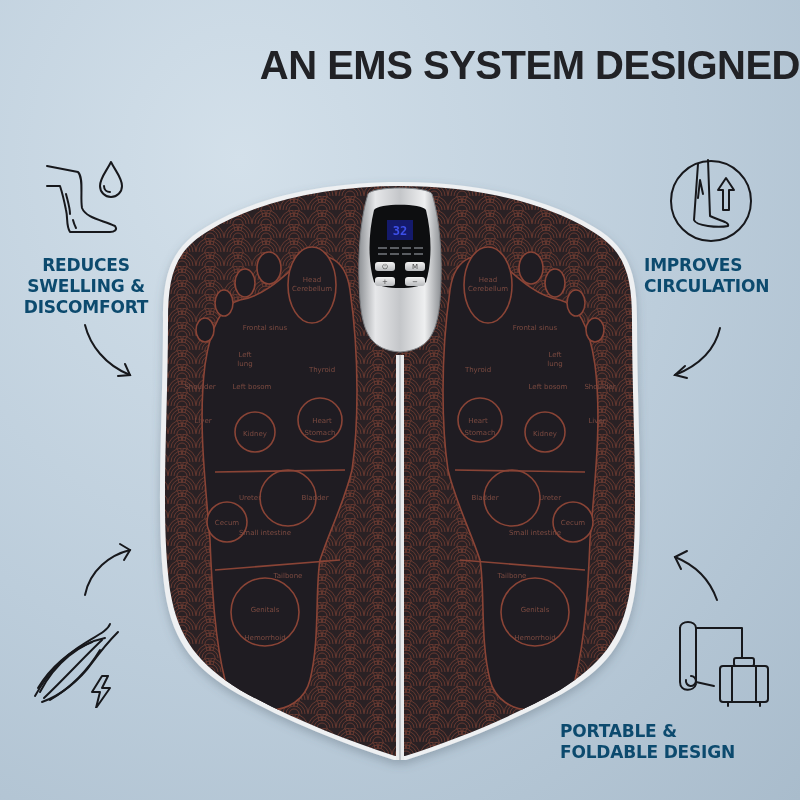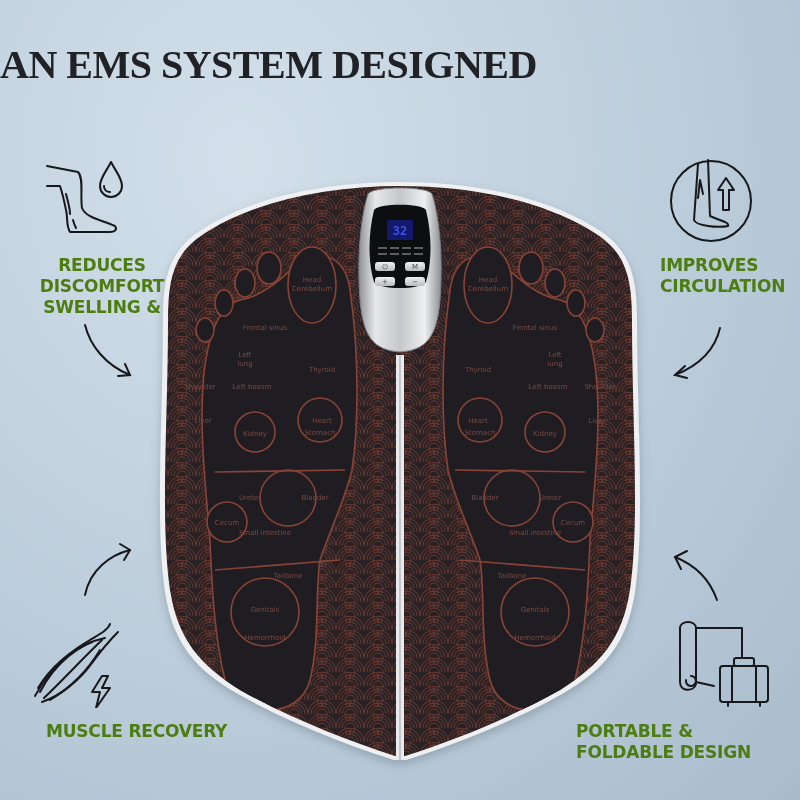--- a/index.html
+++ b/index.html
@@ -3,27 +3,27 @@
 <meta charset="utf-8">
 <style>
   html, body { margin: 0; padding: 0; }
   body {
     width: 800px; height: 800px; overflow: hidden; position: relative;
     background: radial-gradient(ellipse at 30% 20%, #d3e0ea 0%, #bccddb 55%, #a9bccc 100%);
     font-family: "DejaVu Sans", sans-serif;
     color: #1e1f23;
   }
   .headline {
-    position: absolute; left: 0; top: 40px; width: 800px; text-align: left;
-    font-family: Liberation Serif, serif; font-weight: bold;
+    position: absolute; left: 0; top: 40px; width: 800px; text-align: right;
+    font-family: Liberation Sans, sans-serif; font-weight: bold;
     font-size: 40px; line-height: 50px; letter-spacing: -0.5px; color: #212226;
   }
   .feature-label {
     position: absolute; font-weight: bold; font-size: 17px; line-height: 21px;
-    color: #4d7c0f; letter-spacing: -0.2px; margin-left: 16px;
+    color: #0c4a6e; letter-spacing: -0.2px;
   }
   .icon { position: absolute; }
   .arrow { position: absolute; }
   #mat { position: absolute; left: 0; top: 0; }
 </style>
 </head>
 <body>
 
 <div class="headline">
   <div>AN EMS SYSTEM DESIGNED</div>
@@ -181,22 +181,22 @@
   <g fill="none" stroke="#17181c" stroke-width="2" stroke-linecap="round" stroke-linejoin="round">
     <path d="M7 8 L38 14 C44 20 40 38 42 50 C46 60 62 62 75 68 C78 72 74 74 70 74 L30 74 C26 68 28 60 26 52 C24 42 22 34 20 28 L7 28"></path>
     <path d="M26 36 C28 44 30 50 30 56"></path>
     <path d="M33 62 C34 66 35 68 36 70"></path>
     <path d="M71 4 C66 14 60 20 60 28 A11 11 0 0 0 82 28 C82 20 76 14 71 4 Z"></path>
     <path d="M64 28 C64 32 67 34 70 34"></path>
   </g>
 </svg>
 <div class="feature-label" style="left:22px;top:255px;width:128px;text-align:center">
   <div>REDUCES</div>
+  <div>SWELLING &amp;</div>
   <div>DISCOMFORT</div>
-  <div>SWELLING &amp;</div>
 </div>
 <svg class="arrow" style="left:80px;top:320px" width="60" height="60" viewBox="0 0 60 60">
   <g fill="none" stroke="#17181c" stroke-width="2" stroke-linecap="round">
     <path d="M5 5 C10 25 25 45 50 55"></path>
     <path d="M38 56 L50 55 L45 44"></path>
   </g>
 </svg>
 
 <svg class="icon" style="left:668px;top:158px" width="86" height="86" viewBox="0 0 86 86">
   <g fill="none" stroke="#17181c" stroke-width="2" stroke-linecap="round" stroke-linejoin="round">
@@ -228,21 +228,20 @@
     <path d="M5 78 C15 60 30 40 55 25 C70 16 78 12 80 6"></path>
     <path d="M12 84 C30 78 50 62 62 45 C70 34 80 22 88 14"></path>
     <path d="M10 74 C25 45 50 25 75 20"></path>
     <path d="M14 80 C35 60 55 38 72 22"></path>
     <path d="M20 82 C40 70 58 52 70 32"></path>
     <path d="M8 70 C20 50 40 32 62 24"></path>
     <path d="M72 58 L62 74 L70 74 L66 90 L80 70 L72 70 L78 58 Z"></path>
   </g>
 </svg>
 <div class="feature-label" style="left:30px;top:721px;width:220px;text-align:left">
-  <div>MUSCLE RECOVERY</div>
 </div>
 
 <svg class="arrow" style="left:665px;top:545px" width="60" height="60" viewBox="0 0 60 60">
   <g fill="none" stroke="#17181c" stroke-width="2" stroke-linecap="round">
     <path d="M52 55 C45 35 30 20 10 12"></path>
     <path d="M22 6 L10 12 L16 24"></path>
   </g>
 </svg>
 <svg class="icon" style="left:678px;top:618px" width="92" height="92" viewBox="0 0 92 92">
   <g fill="none" stroke="#17181c" stroke-width="2" stroke-linecap="round" stroke-linejoin="round">

